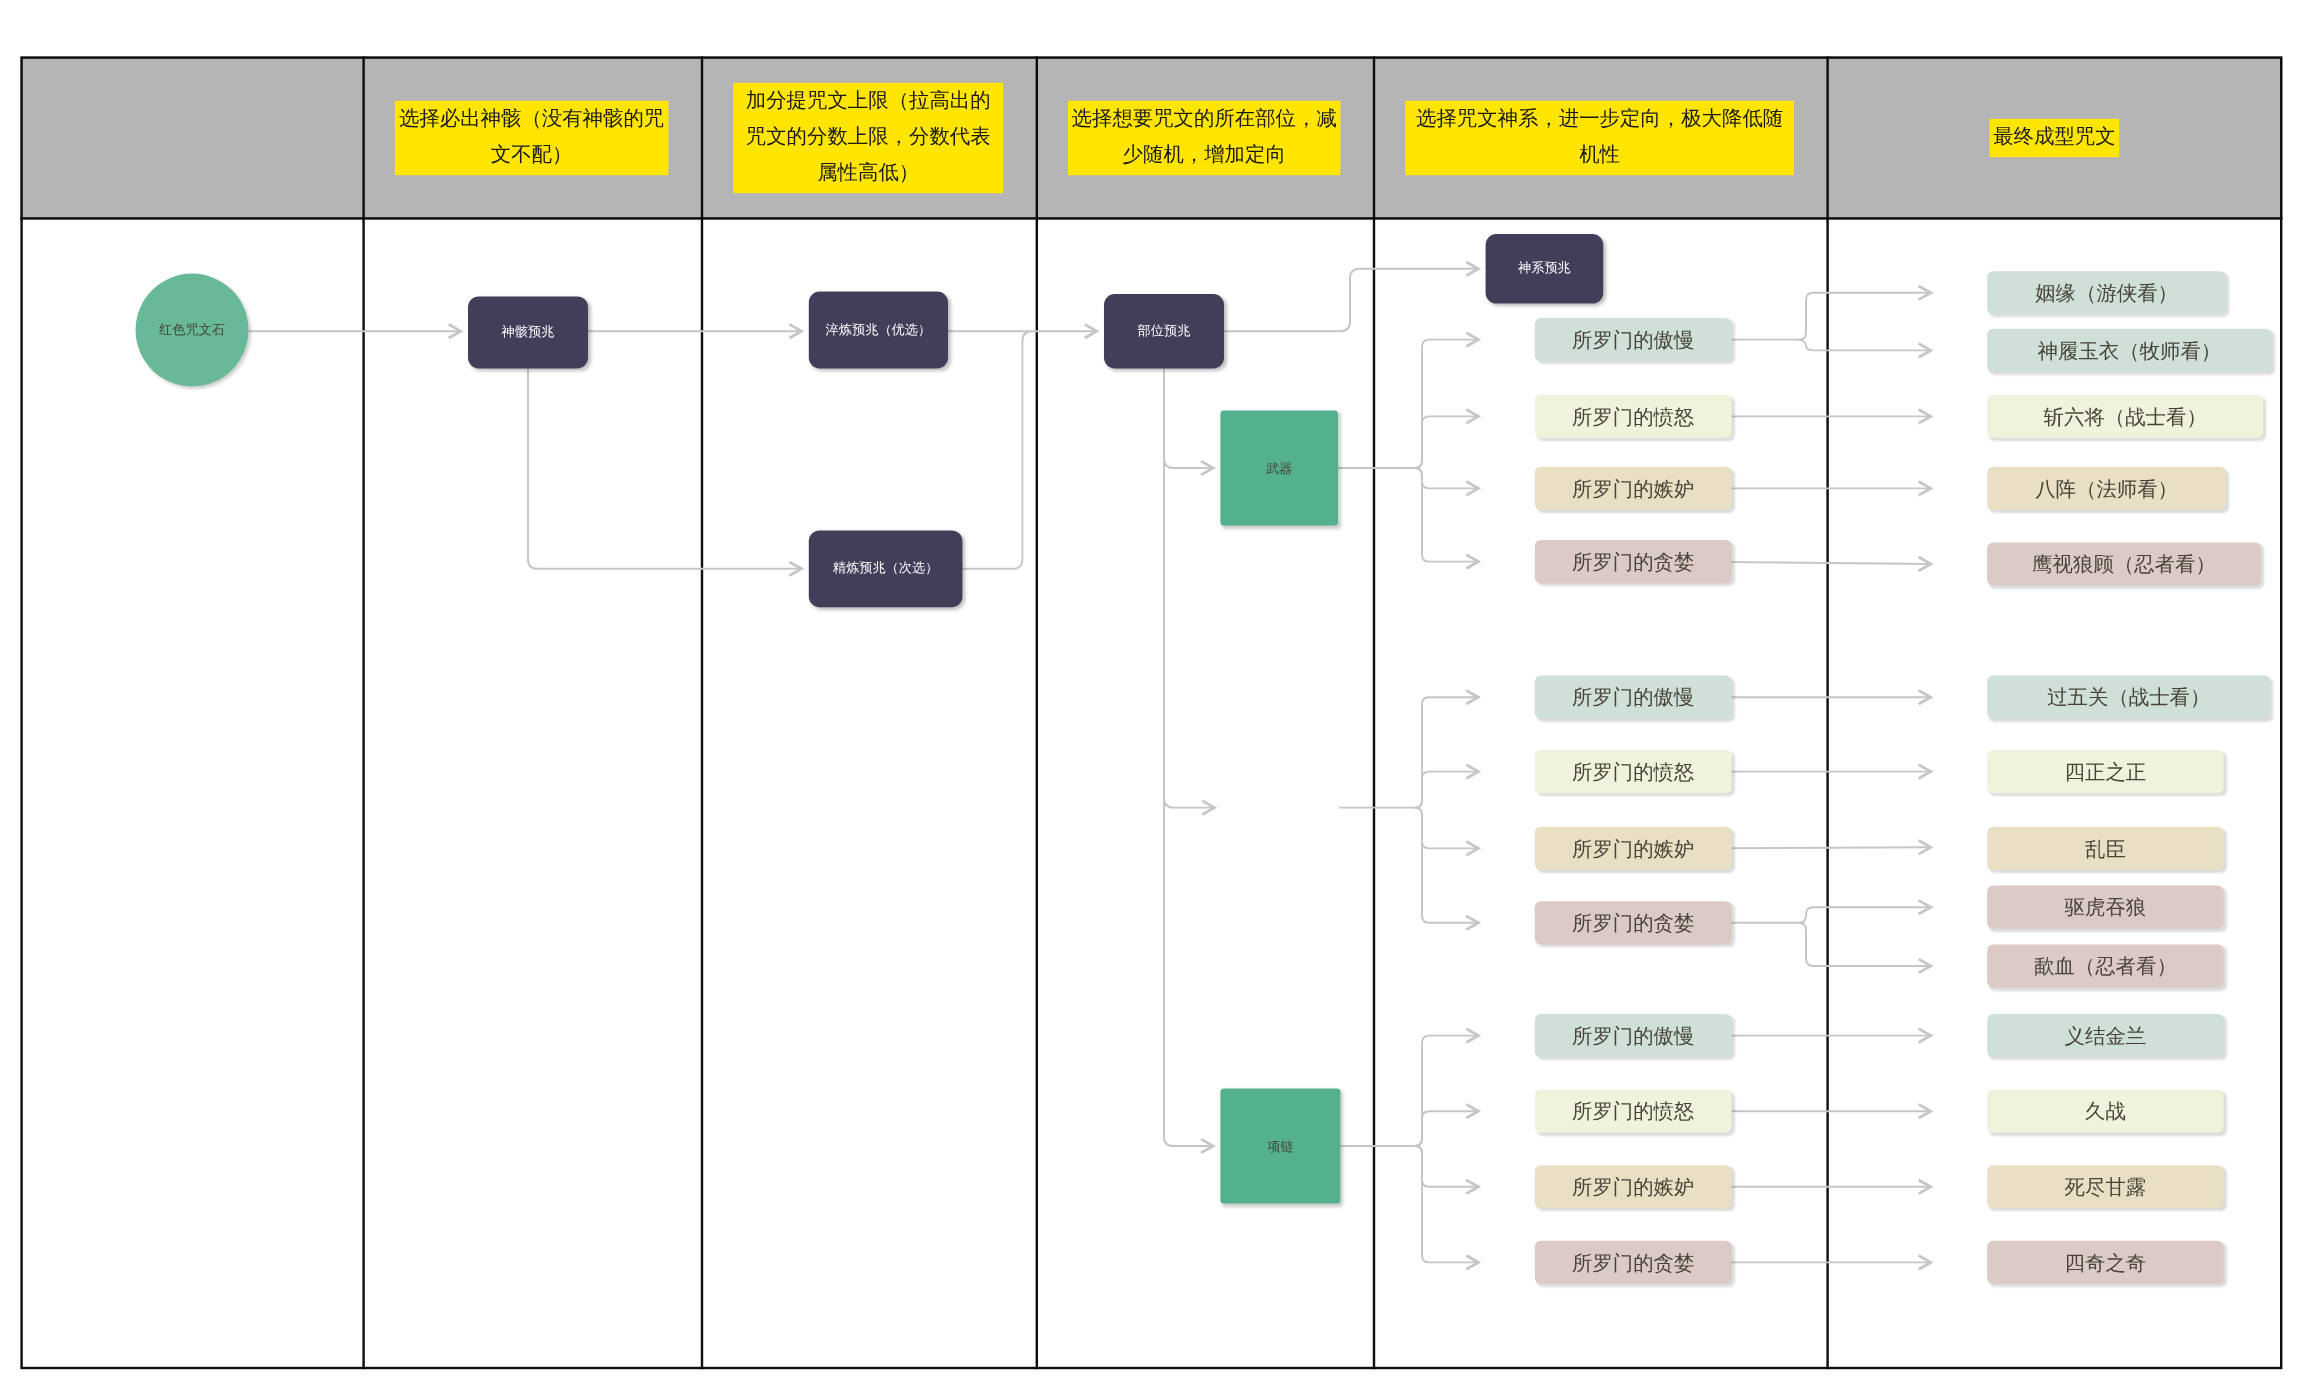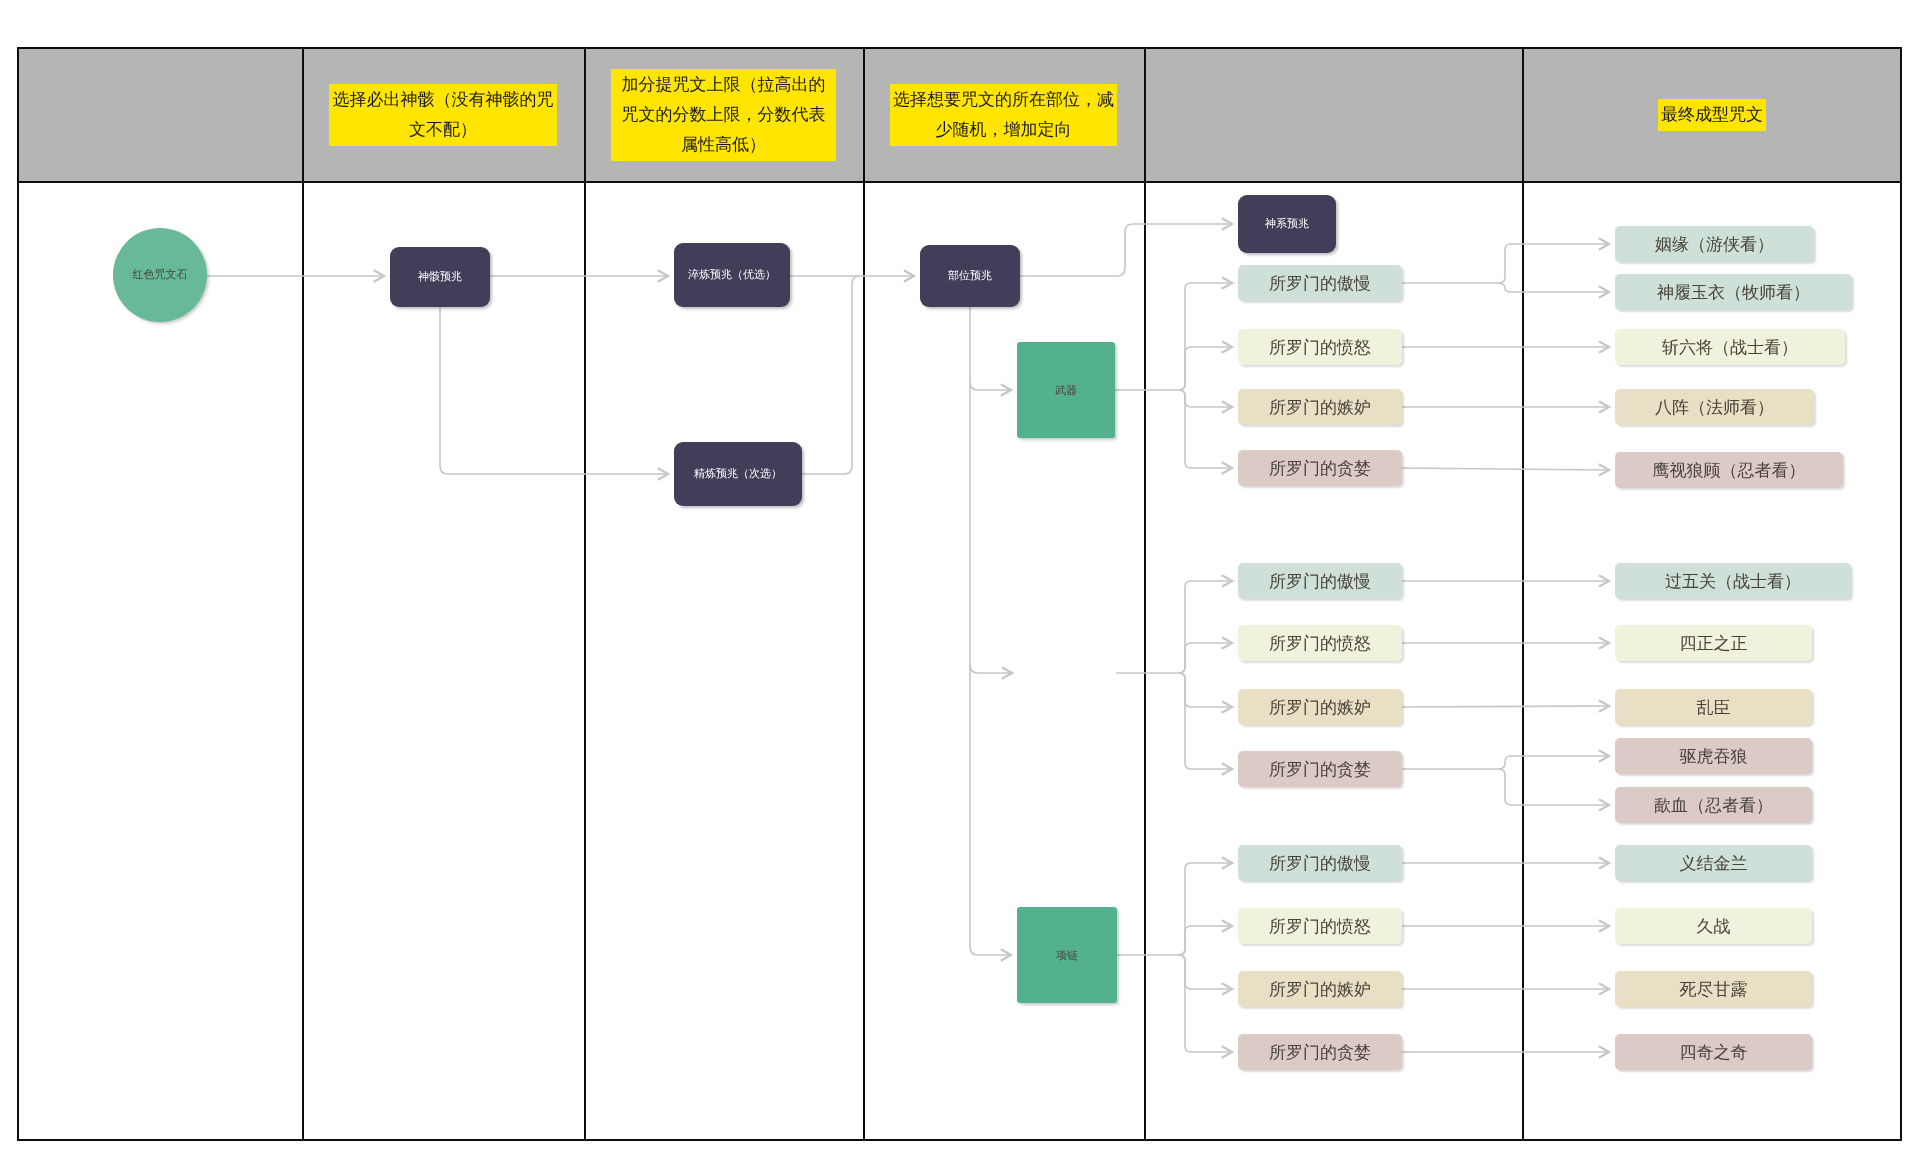--- a/index.html
+++ b/index.html
@@ -51,21 +51,21 @@
     box-shadow:2px 2px 3px rgba(0,0,0,.2);
   }
   .part{
     background:var(--green,#54b18e);color:var(--textdark,#2c4a3e);
     border-radius:3px;box-shadow:2px 2px 3px rgba(0,0,0,.2);
   }
   .pill{
     position:absolute;width:164px;height:36px;box-sizing:border-box;
     display:flex;align-items:center;justify-content:center;text-align:center;
     font-size:17px;color:var(--textdark,#474338);
-    border-radius:5px;box-shadow:2px 2px 2px rgba(0,0,0,.14);
+    border-radius:5px;box-shadow:2px 2px 2px rgba(0,0,0,.14);margin-left:41px;
   }
   .teal {background:var(--teal,#cfe0d9);}
   .cream{background:var(--cream,#f1f2dc);}
   .tan  {background:var(--tan,#e9dfc5);}
   .mauve{background:var(--mauve,#dccac6);}
 
   svg.edges{position:absolute;left:0;top:0;pointer-events:none;}
 </style>
 </head>
 <body>
@@ -82,20 +82,23 @@
 
   <div class="hcell" style="left:302px;width:282px">
       <span class="hl">选择必出神骸（没有神骸的咒文不配）</span>
     </div>
   <div class="hcell" style="left:863px;width:281px">
       <span class="hl">选择想要咒文的所在部位，减少随机，增加定向</span>
     </div>
   <div class="hcell" style="left:584px;width:279px">
       <span class="hl">加分提咒文上限（拉高出的咒文的分数上限，分数代表属性高低）</span>
     </div>
+  <div class="hcell" style="left:1144px;width:378px">
+      <span class="hl">选择咒文神系，进一步定向，极大降低随机性</span>
+    </div>
   <div class="hcell" style="left:1522px;width:380px">
       <span class="hl">最终成型咒文</span>
     </div>
 
   <svg class="edges" width="1920" height="1162" viewBox="0 0 1920 1162">
     <defs>
       <marker id="arw" viewBox="0 0 12 12" refX="10" refY="6" markerWidth="9.5" markerHeight="9.5" orient="auto">
         <path d="M2,1.5 L10,6 L2,10.5" fill="none" stroke="#c6c6c6" stroke-width="1.8"></path>
       </marker>
     </defs>

